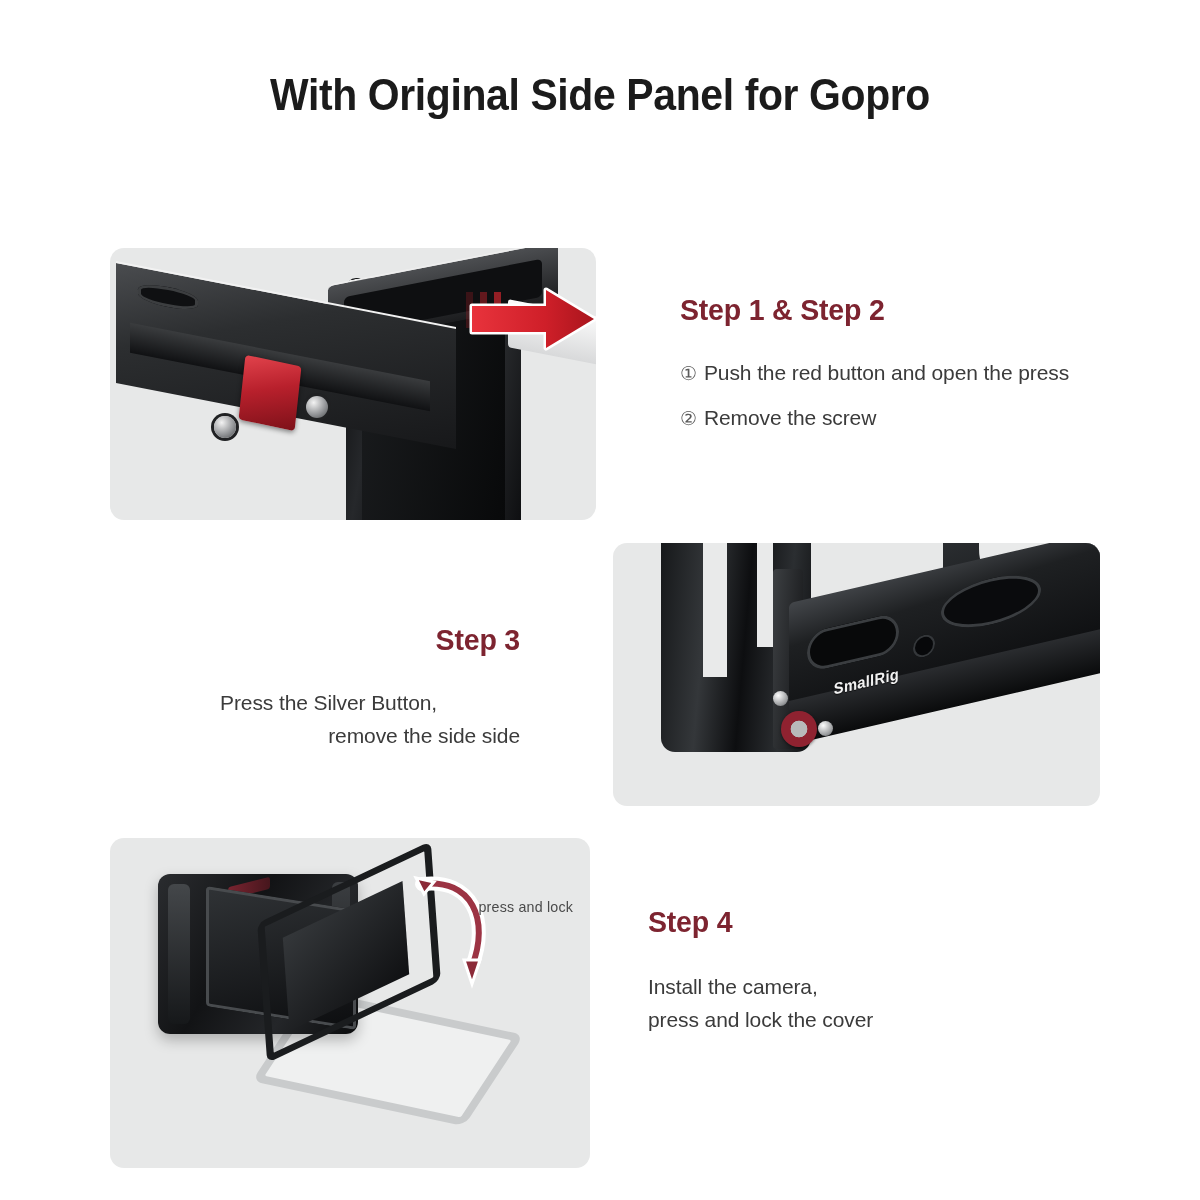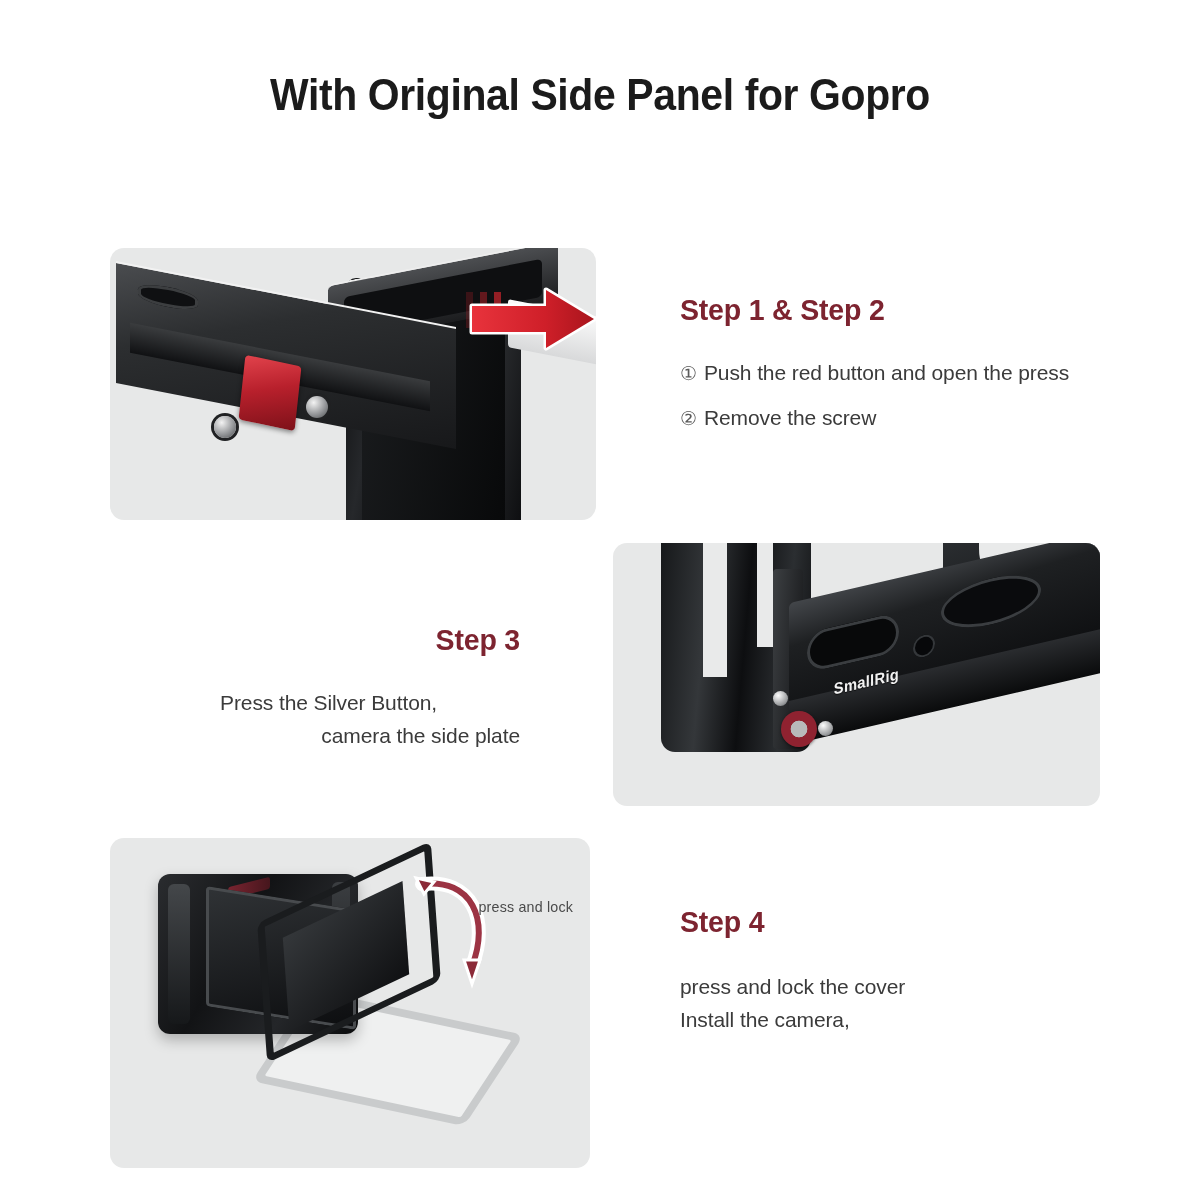--- a/index.html
+++ b/index.html
@@ -317,21 +317,21 @@
   <div class="p2-logo">SmallRig</div>
   <div class="p2-redring"></div>
   <div class="p2-silverscrew a"></div>
   <div class="p2-silverscrew b"></div>
 </div>
 
 <div class="step-block" id="step3" style="left:220px; top:623px; width:300px; text-align:right;">
   <div class="step-heading right-origin">Step 3</div>
   <div style="height:30px"></div>
   <div class="step-line" style="text-align:left">Press the Silver Button,</div>
-  <div class="step-line" style="text-align:right">camera the side plate</div>
+  <div class="step-line" style="text-align:right">remove the side side</div>
 </div>
 
 <div class="photo-panel" id="panel3">
   <div class="p3-frame"></div>
   <div class="p3-cage"></div>
   <div class="p3-redtop"></div>
   <div class="p3-screen"></div>
   <div class="p3-doorfill"></div>
   <div class="p3-door"></div>
 
@@ -339,18 +339,18 @@
     <svg width="90" height="130" viewBox="0 0 90 130">
       <path d="M12 16 C 62 10, 80 52, 62 98" fill="none" stroke="#ffffff" stroke-width="14" stroke-linecap="round"></path>
       <path d="M12 16 C 62 10, 80 52, 62 98" fill="none" stroke="#9c3343" stroke-width="6" stroke-linecap="round"></path>
       <path d="M54 92 L70 92 L62 116 Z" fill="#8b2a38" stroke="#ffffff" stroke-width="3"></path>
       <path d="M6 10 L24 14 L14 26 Z" fill="#8b2a38" stroke="#ffffff" stroke-width="3"></path>
     </svg>
   </div>
   <div class="p3-label">press and lock</div>
 </div>
 
-<div class="step-block" id="step4" style="left:680px; top:905px;">
+<div class="step-block" id="step4" style="left:648px; top:905px;">
   <div class="step-heading">Step 4</div>
   <div style="height:32px"></div>
+  <div class="step-line">Install the camera,</div>
   <div class="step-line">press and lock the cover</div>
-  <div class="step-line">Install the camera,</div>
 </div>
 
 </body></html>

